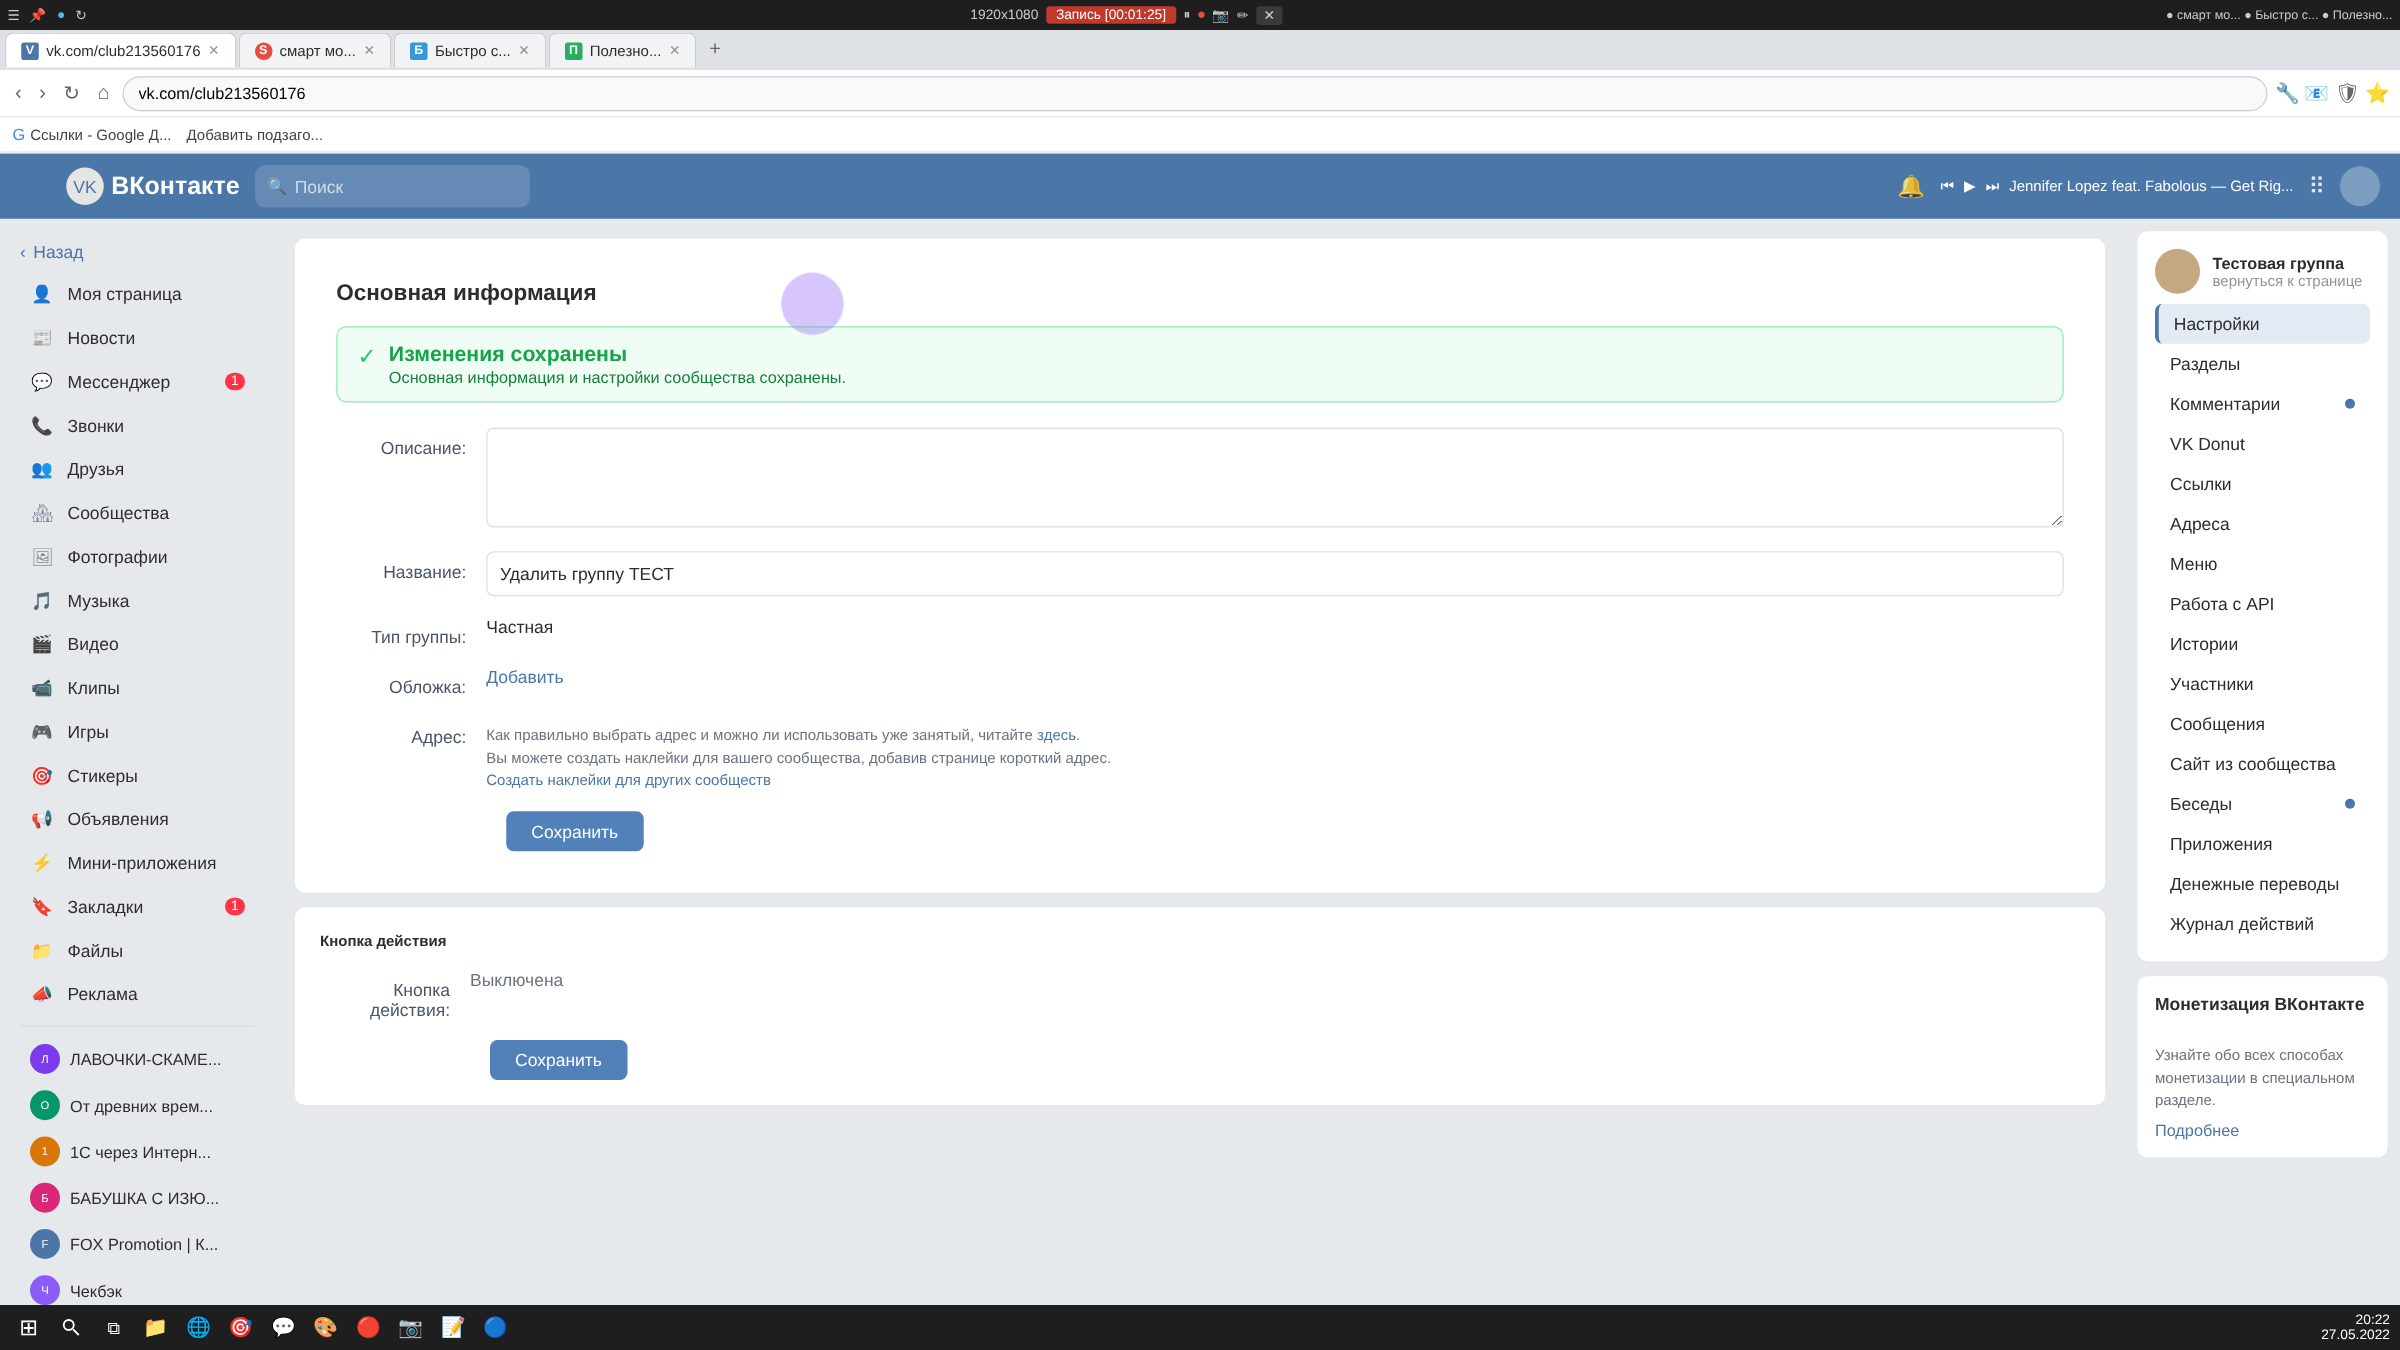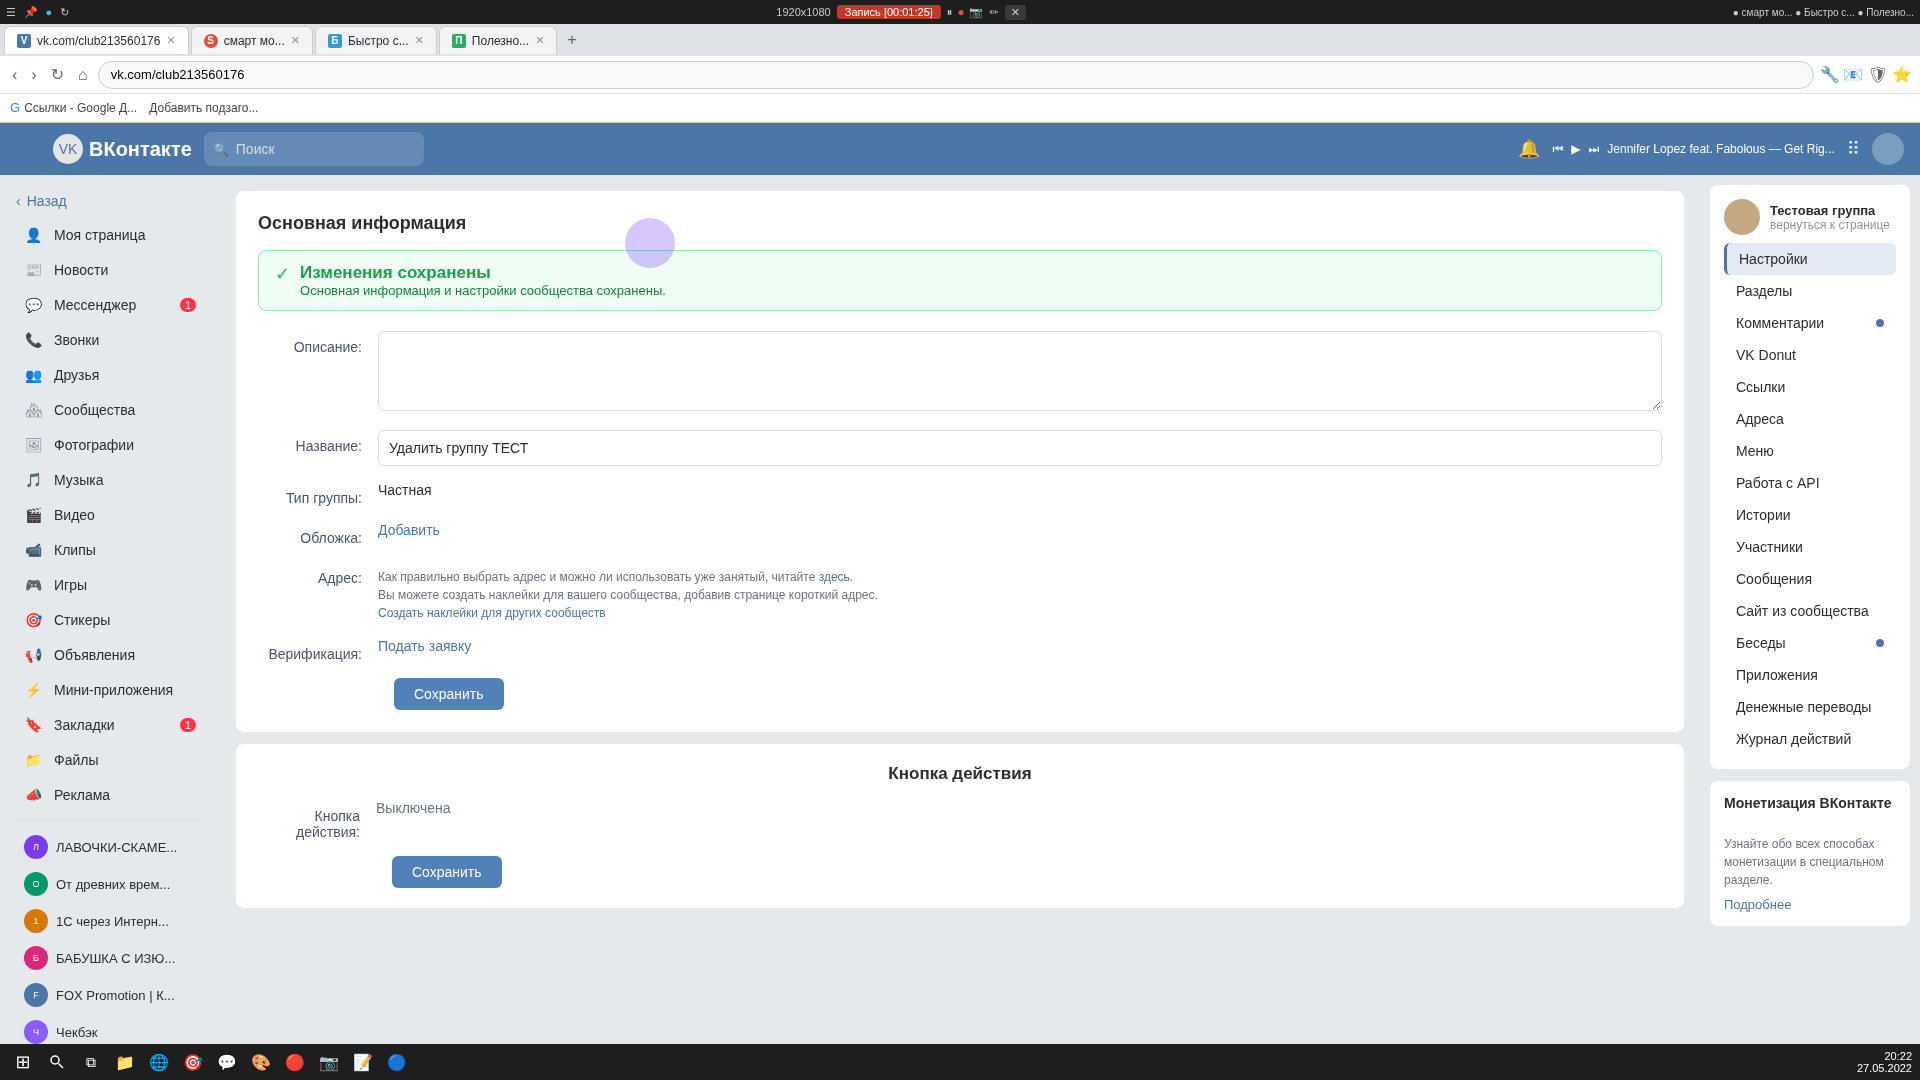--- a/index.html
+++ b/index.html
@@ -49,42 +49,42 @@
     .sidebar-community { display: flex; align-items: center; gap: 8px; padding: 6px 16px; cursor: pointer; border-radius: 8px; margin: 1px 8px; font-size: 13px; color: #2c2d2e; }
     .community-icon { width: 24px; height: 24px; border-radius: 50%; background: #8b5cf6; display: flex; align-items: center; justify-content: center; color: white; font-size: 9px; flex-shrink: 0; }
     .sidebar-footer { padding: 12px 16px; font-size: 12px; color: #939393; }
     .sidebar-footer a { color: #939393; cursor: pointer; margin-right: 6px; }
 
     
     .vk-content { flex: 1; padding: 16px; overflow-y: auto; }
     .vk-right { width: 220px; padding: 10px; flex-shrink: 0; }
 
     
-    .settings-panel { background: white; border-radius: 8px; padding: 22px; margin-bottom: 12px; }
+    .settings-panel { background: white; border-radius: 8px; padding: 33px; margin-bottom: 12px; }
     .settings-title { font-size: 18px; font-weight: 600; margin-bottom: 16px; }
     .success-banner { background: #f0fdf4; border: 1px solid #86efac; border-radius: 8px; padding: 12px 16px; margin-bottom: 20px; display: flex; align-items: flex-start; gap: 10px; }
     .success-icon { color: #22c55e; font-size: 18px; flex-shrink: 0; }
     .success-title { font-weight: 600; color: #16a34a; font-size: 17px; }
     .success-text { color: #15803d; font-size: 13px; }
 
     .form-row { display: flex; align-items: flex-start; margin-bottom: 16px; }
     .form-label { width: 120px; flex-shrink: 0; text-align: right; padding-right: 16px; padding-top: 8px; color: #4a5568; font-size: 14px; }
     .form-control { flex: 1; }
     .form-input { width: 100%; height: 36px; border: 1px solid #d9dde1; border-radius: 6px; padding: 0 10px; font-size: 14px; color: #2c2d2e; }
     .form-textarea { width: 100%; height: 80px; border: 1px solid #d9dde1; border-radius: 6px; padding: 8px 10px; font-size: 14px; color: #2c2d2e; resize: vertical; }
     .form-value { padding-top: 8px; font-size: 14px; color: #2c2d2e; }
     .form-link { color: #4a76a8; cursor: pointer; text-decoration: none; }
     .form-help { font-size: 12px; color: #6b7280; margin-top: 6px; line-height: 1.5; }
 
     .btn-primary { background: #5181b8; color: white; border: none; border-radius: 6px; padding: 8px 20px; font-size: 14px; cursor: pointer; }
     .btn-row { padding-left: 136px; }
 
     
     .action-section { background: white; border-radius: 8px; padding: 20px; }
-    .action-title { font-size: 17px; font-weight: 600; margin-bottom: 16px; text-align: center; }
+    .action-title { font-size: 12px; font-weight: 600; margin-bottom: 16px; }
     .action-status { color: #6b7280; font-size: 14px; }
     .action-help { font-size: 13px; color: #6b7280; margin-top: 6px; line-height: 1.5; }
 
     
     .right-sidebar-card { background: white; border-radius: 8px; padding: 14px; margin-bottom: 12px; }
     .right-sidebar-group { display: flex; align-items: center; gap: 10px; margin-bottom: 8px; cursor: pointer; }
     .right-sidebar-avatar { width: 36px; height: 36px; border-radius: 50%; background: #c4a882; flex-shrink: 0; }
     .right-sidebar-group-name { font-size: 13px; font-weight: 600; color: #2c2d2e; }
     .right-sidebar-group-sub { font-size: 12px; color: #909499; }
     .settings-nav-item { padding: 8px 12px; border-radius: 6px; cursor: pointer; font-size: 14px; color: #2c2d2e; display: flex; align-items: center; justify-content: space-between; }
@@ -367,26 +367,20 @@
               <span>Как правильно выбрать адрес и можно ли использовать уже занятый, читайте</span>
               <a class="form-link">здесь.</a>
               <br>
               <span>Вы можете создать наклейки для вашего сообщества, добавив странице короткий адрес.</span>
               <br>
               <a class="form-link">Создать наклейки для других сообществ</a>
             </div>
           </div>
         </div>
 
-        <div class="form-row">
-          <label class="form-label">Верификация:</label>
-          <div class="form-control">
-            <span class="form-value form-link">Подать заявку</span>
-          </div>
-        </div>
 
         <div class="btn-row">
           <button class="btn-primary">Сохранить</button>
         </div>
       </div>
 
       <div class="action-section">
         <h2 class="action-title">Кнопка действия</h2>
 
         <div class="form-row">

